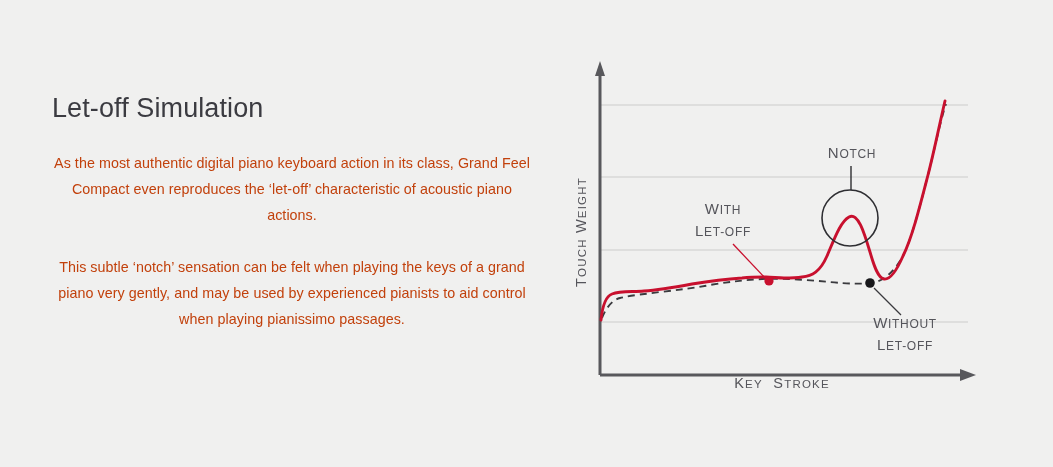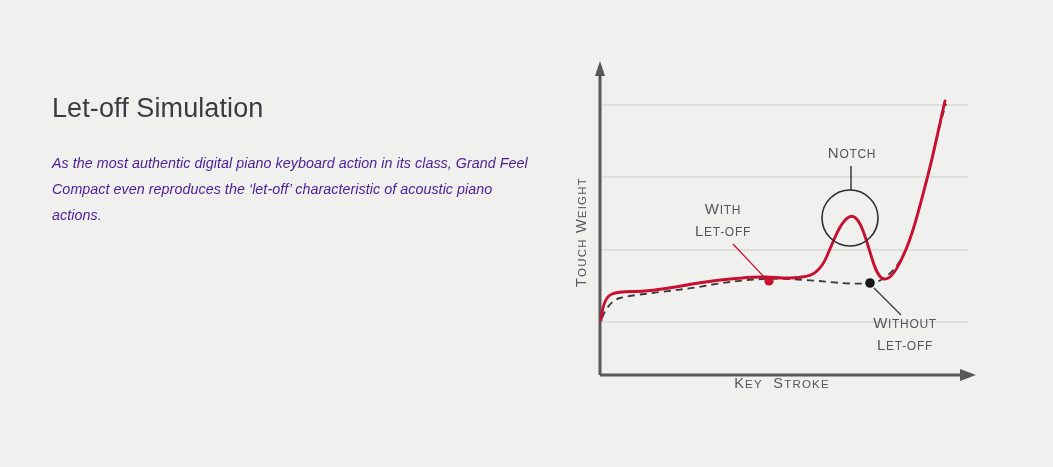--- a/index.html
+++ b/index.html
@@ -33,25 +33,24 @@
     font-size: 27px;
     font-weight: 400;
     color: #3b3b41;
     letter-spacing: 0.1px;
     margin: 0 0 26px 0;
     line-height: 1.2;
   }
   .body-par {
     font-size: 14.3px;
     line-height: 26px;
-    color: #4c1d95;
+    color: #c2410c;
     margin: 0 0 26px 0;
-    text-align: left;
+    text-align: center;
     letter-spacing: 0.05px;
-    font-style: italic;
   }
   .body-par:last-child { margin-bottom: 0; }
 
   
   .chart-wrap {
     position: absolute;
     left: 560px;
     top: 45px;
     width: 440px;
     height: 360px;
@@ -76,20 +75,21 @@
   .callout-label .sc { font-size: 12px; }
 </style>
 </head>
 <body>
 
 <div class="page">
 
   <div class="text-col">
     <h1 class="page-title">Let-off Simulation</h1>
     <p class="body-par">As the most authentic digital piano keyboard action in its class, Grand Feel Compact even reproduces the ‘let-off’ characteristic of acoustic piano actions.</p>
+    <p class="body-par">This subtle ‘notch’ sensation can be felt when playing the keys of a grand piano very gently, and may be used by experienced pianists to aid control when playing pianissimo passages.</p>
   </div>
 
   <div class="chart-wrap">
     <svg class="chart-svg" width="440" height="360" viewBox="560 45 440 360">
 
       <g>
         <line x1="600" y1="105" x2="968" y2="105" stroke="#d9d9d7" stroke-width="1.4"></line>
         <line x1="600" y1="177" x2="968" y2="177" stroke="#d9d9d7" stroke-width="1.4"></line>
         <line x1="600" y1="250" x2="968" y2="250" stroke="#d9d9d7" stroke-width="1.4"></line>
         <line x1="600" y1="322" x2="968" y2="322" stroke="#d9d9d7" stroke-width="1.4"></line>

